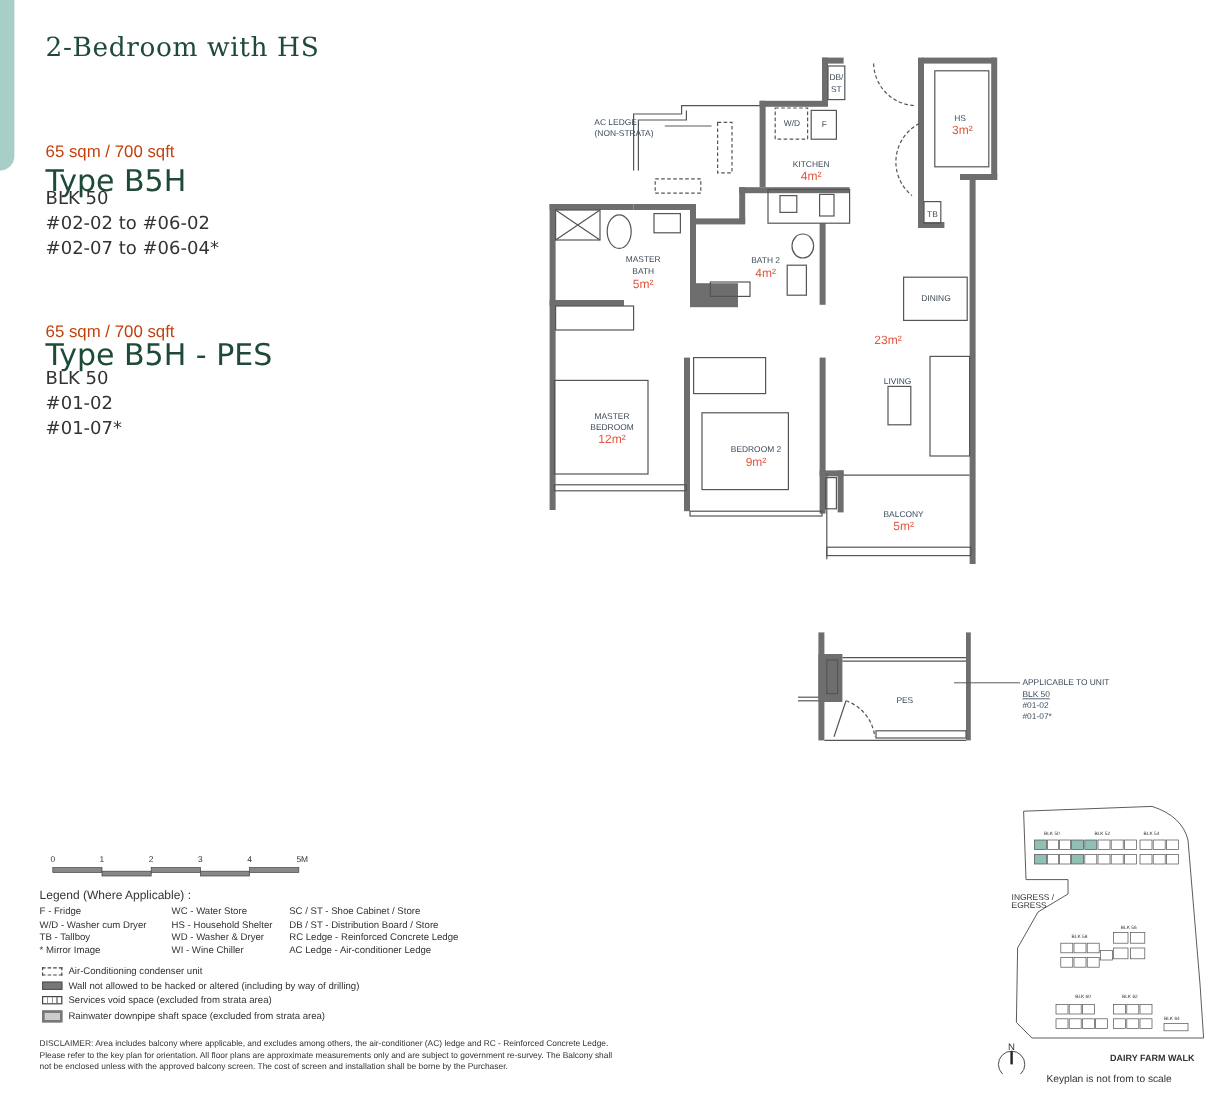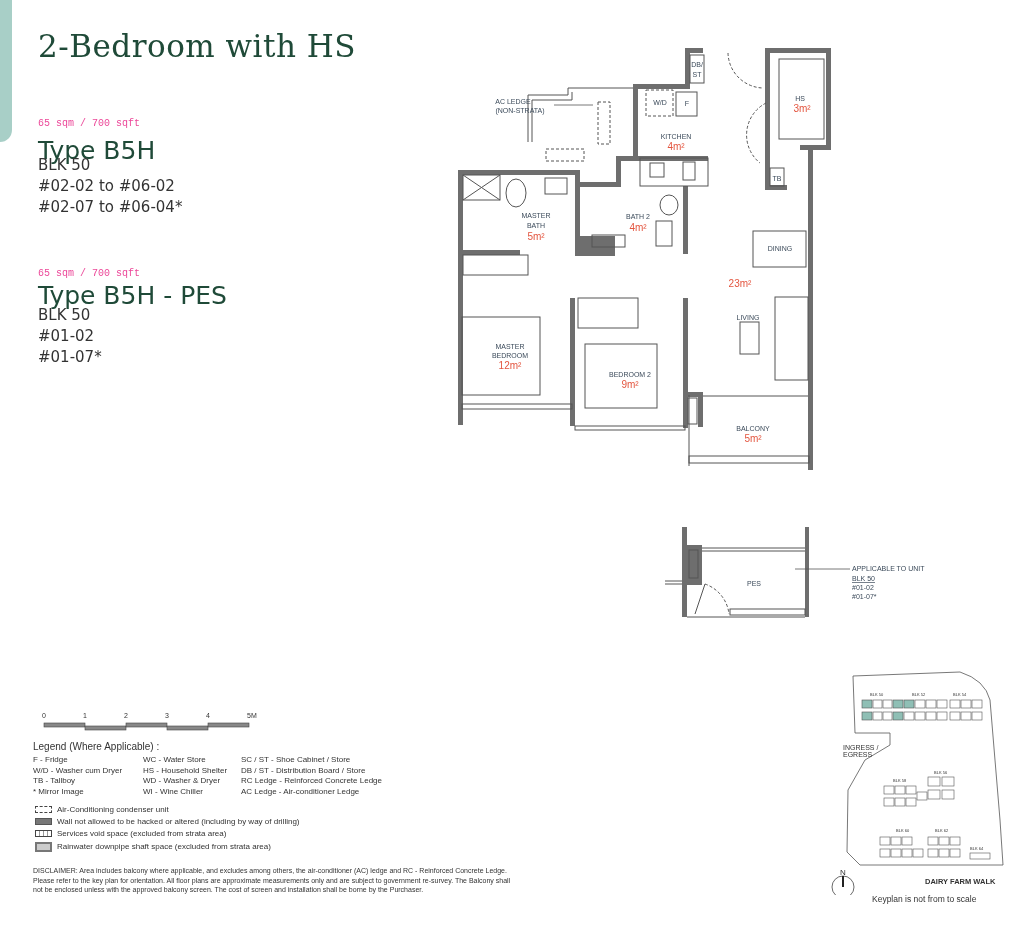--- a/index.html
+++ b/index.html
@@ -1,23 +1,23 @@
 <!DOCTYPE html>
 <html><head>
 <meta charset="utf-8">
 <style>
   html, body { margin:0; padding:0; }
   body { width:1024px; height:932px; background:#ffffff; position:relative; overflow:hidden;
          font-family:"Liberation Sans", sans-serif; color:#2d2d2d; }
   .tab { position:absolute; left:0; top:0; width:12px; height:142px; background:#a8cfc7;
          border-bottom-right-radius:12px; }
-  .title { position:absolute; left:38px; top:28px; font-family:"DejaVu Serif", serif; font-size:31px;
+  .title { position:absolute; left:38px; top:28px; font-family:"DejaVu Serif", serif; font-size:22px;
            color:#1f4a38; letter-spacing:0.5px; }
   .type-h { position:absolute; left:38px; font-family:"DejaVu Sans", sans-serif; font-size:25px; color:#1f4a38;margin-top:48px; }
-  .area { position:absolute; left:38px; font-family:Liberation Mono, monospace; font-size:10px; color:#ec4899; }
+  .area { position:absolute; left:38px; font-family:Liberation Sans, sans-serif; font-size:14px; color:#c2410c; }
   .blk { position:absolute; left:38px; font-family:"DejaVu Sans", sans-serif; font-size:15px; color:#333; line-height:21px; }
   .plan { position:absolute; left:440px; top:40px; }
   .lbl { font-family:"Liberation Sans", sans-serif; font-size:7px; fill:#3b4a5a; }
   .red { font-family:"Liberation Sans", sans-serif; font-size:10px; fill:#e3553f; }
   .scale { position:absolute; left:30px; top:710px; }
   .legend-title { position:absolute; left:33px; top:741px; font-size:10px; color:#333; }
   .legend-grid { position:absolute; left:33px; top:755px; font-size:8px; color:#333; line-height:10.5px;
                  display:grid; grid-template-columns:110px 98px 190px; }
   .sym-list { position:absolute; left:35px; top:804px; font-size:8px; color:#333; }
   .sym-row { display:flex; align-items:center; height:11px; margin-bottom:1px; }

